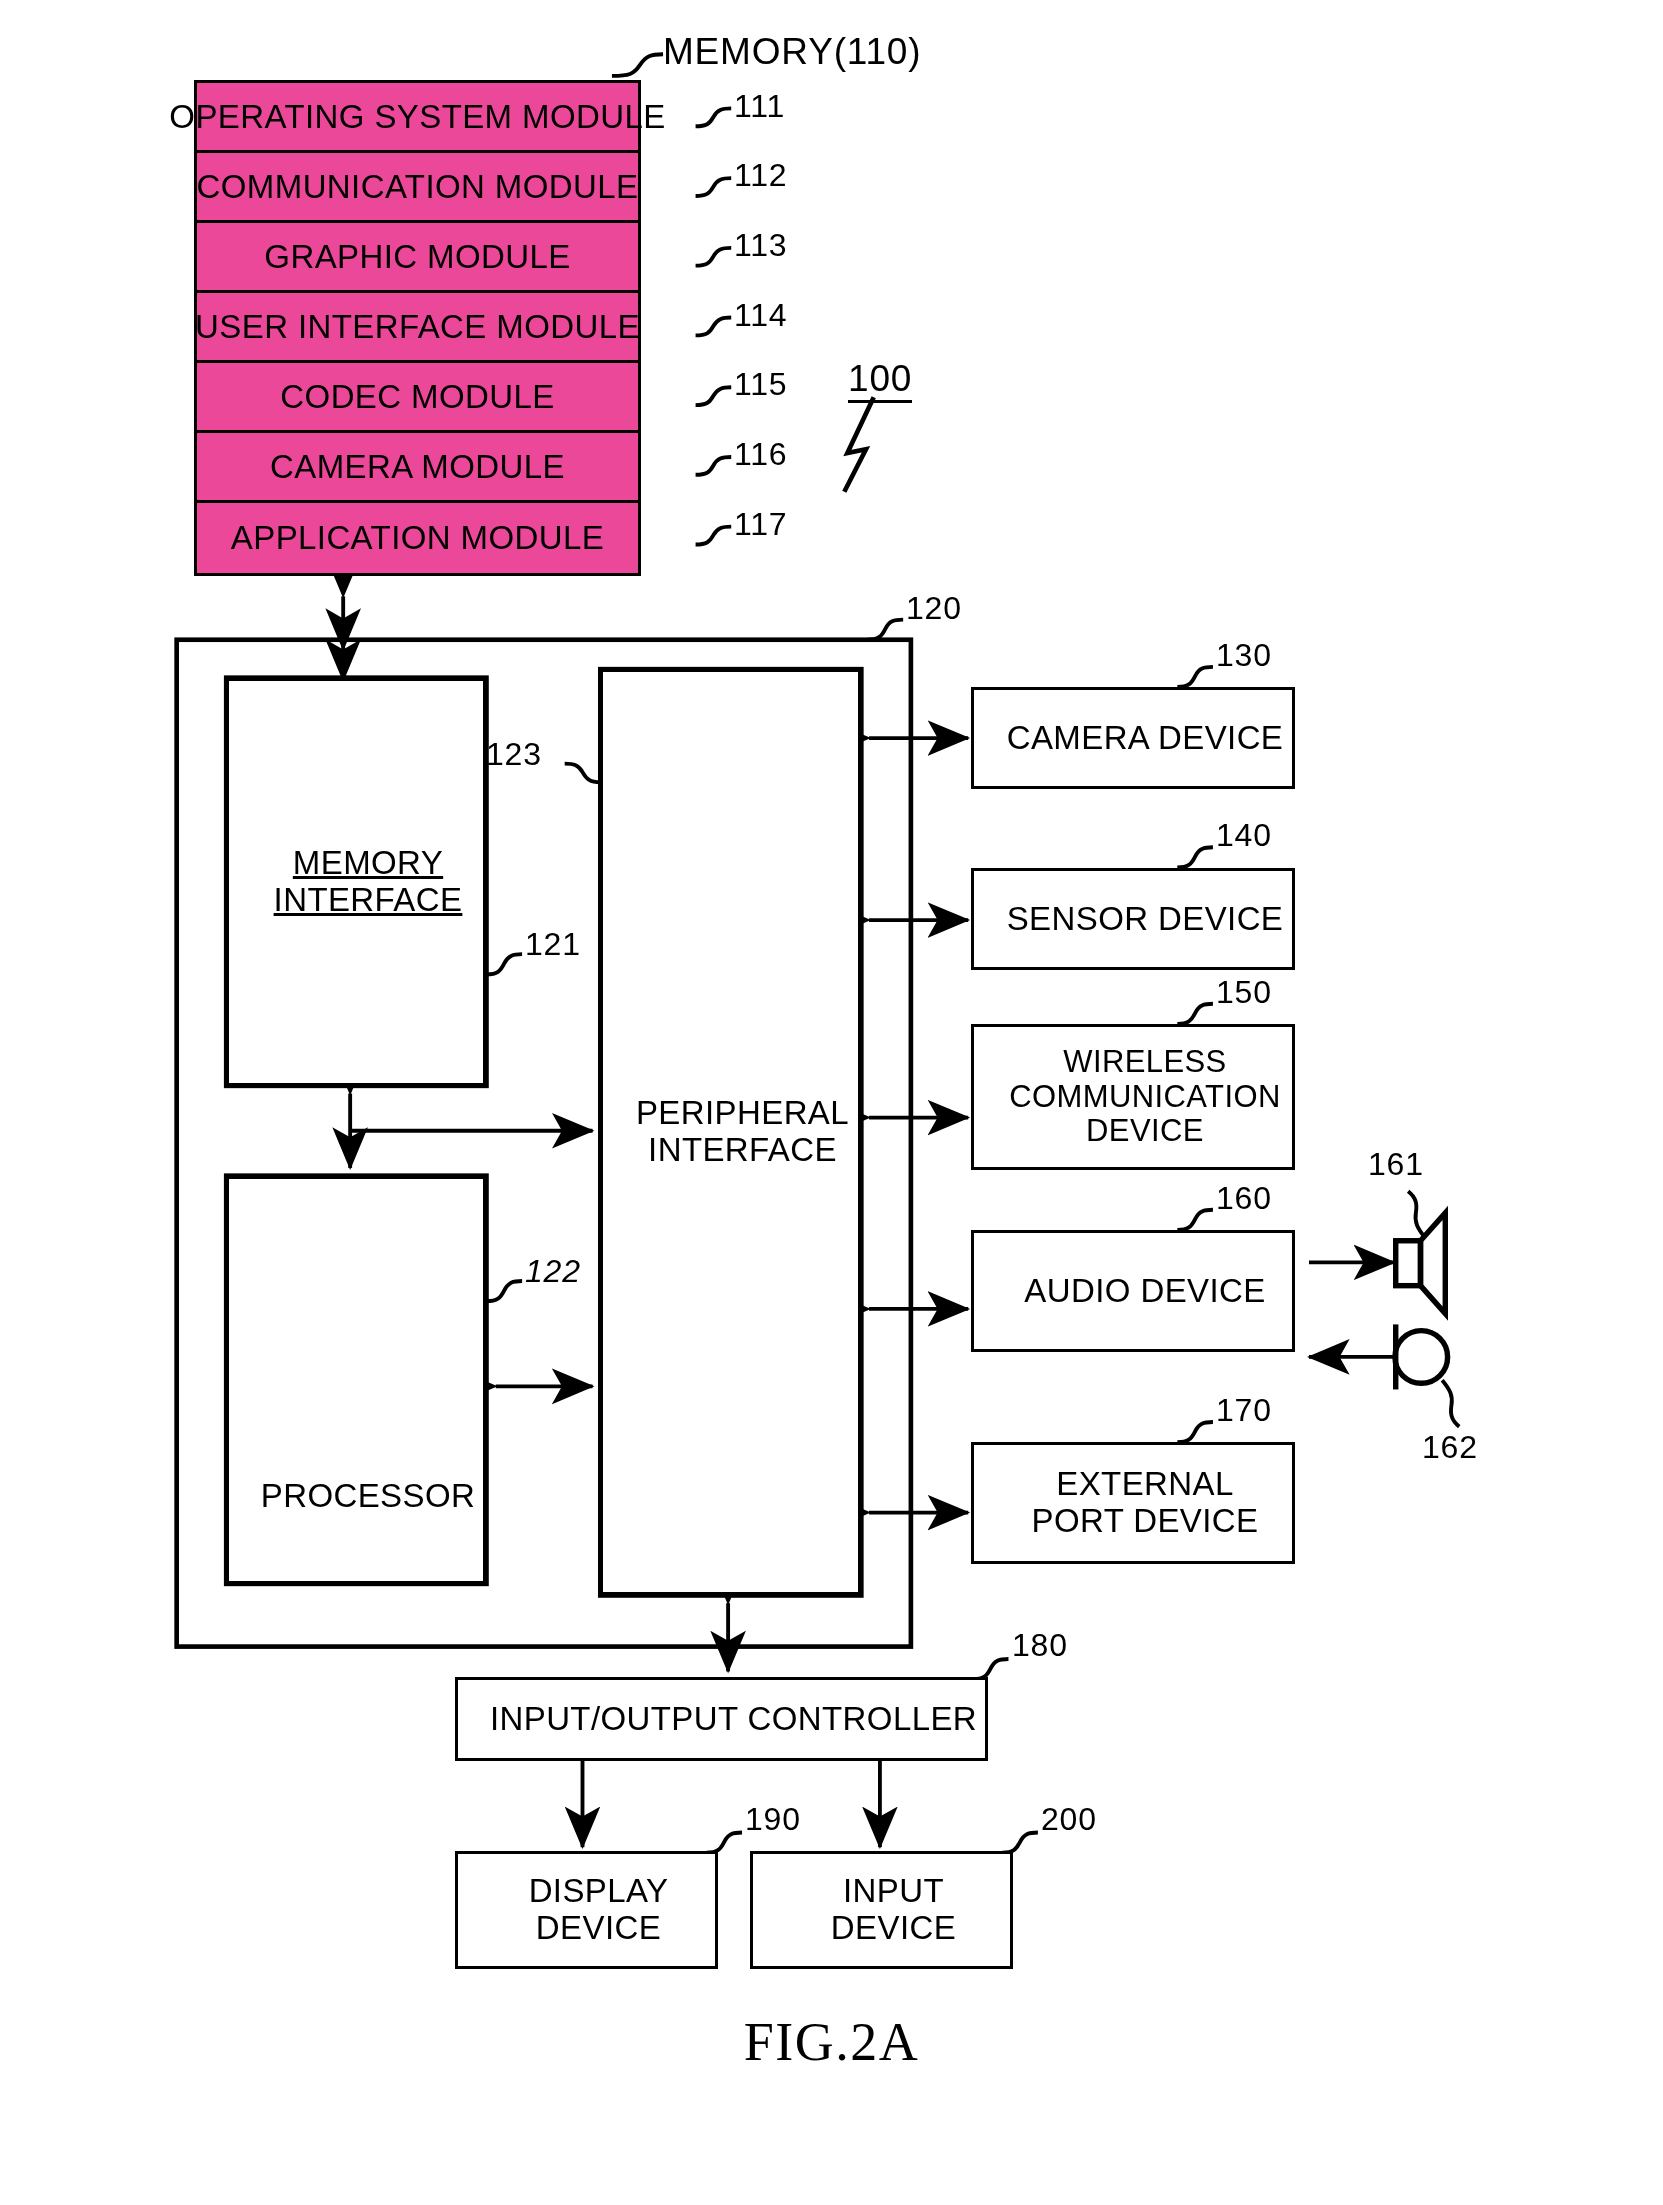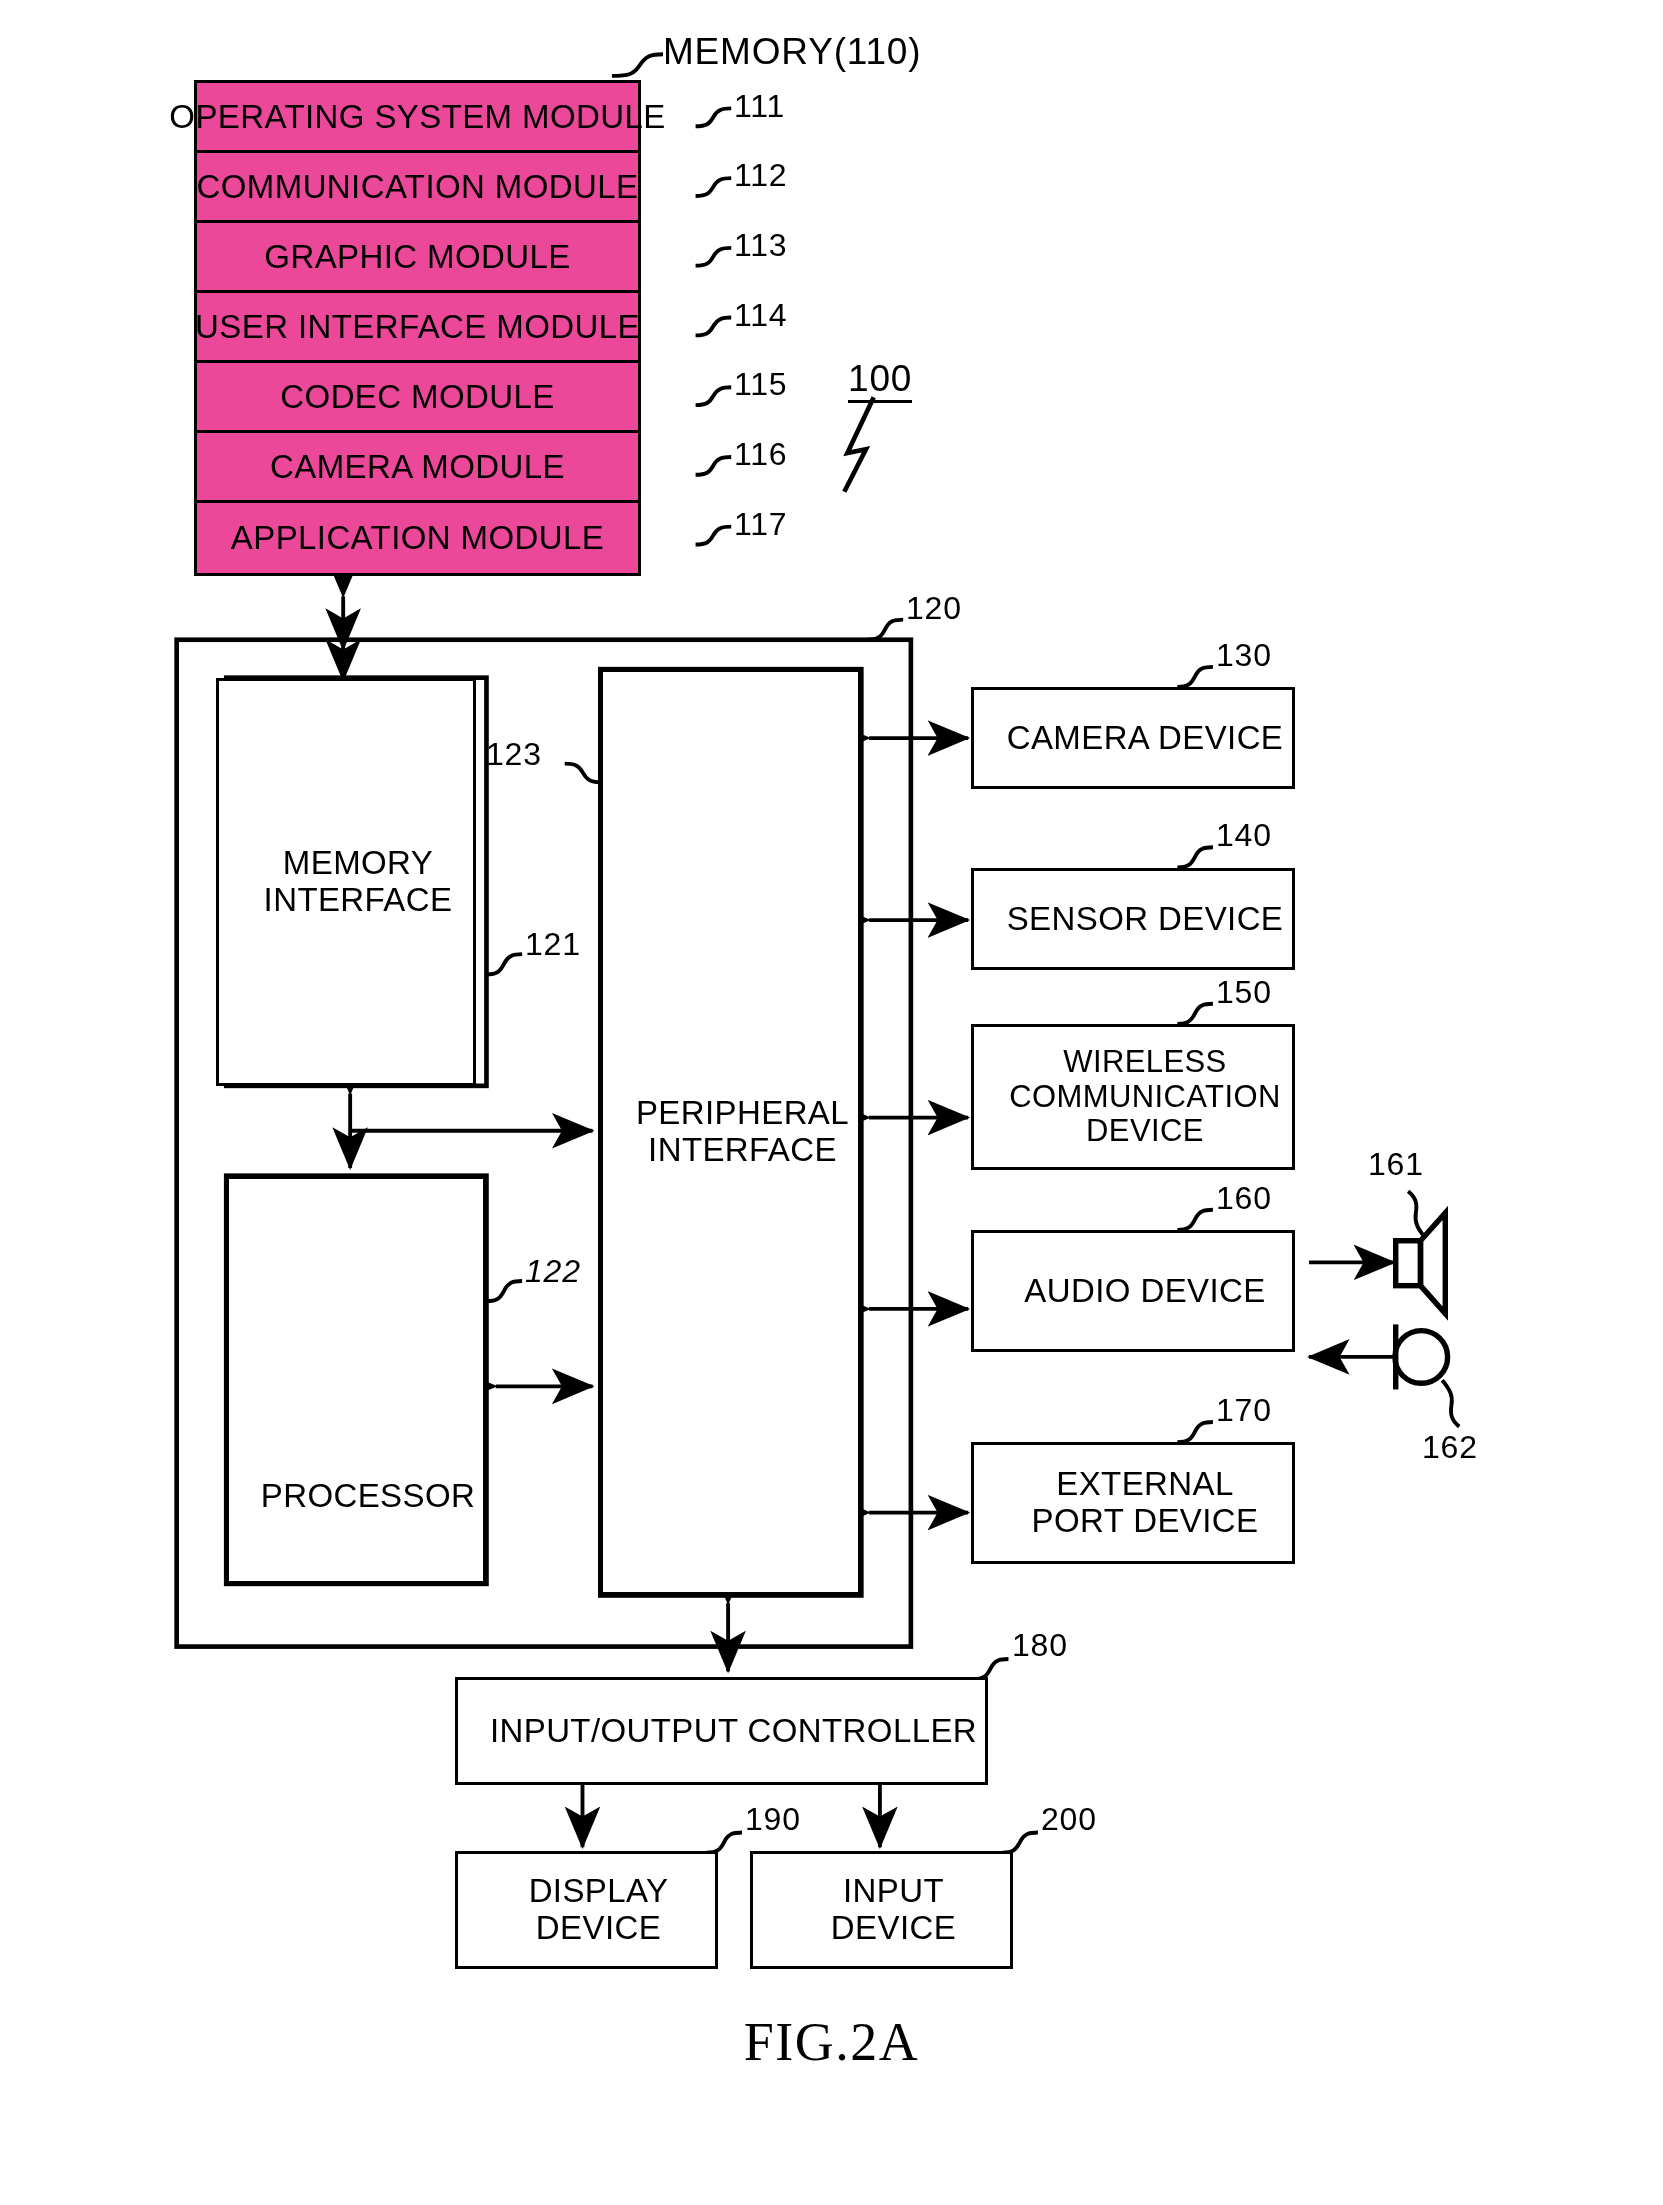--- a/index.html
+++ b/index.html
@@ -220,21 +220,21 @@
   <div class="ref" style="left:734px; top:366px;">115</div>
   <div class="ref" style="left:734px; top:436px;">116</div>
   <div class="ref" style="left:734px; top:506px;">117</div>
 
   <div class="ref-big" style="left:848px; top:358px;">
     <span class="ref-underline">100</span>
   </div>
 
   <div class="ref" style="left:906px; top:590px;">120</div>
 
-  <div class="box" style="left:216px; top:678px; width:260px; height:408px;">
+  <div class="box" style="left:226px; top:678px; width:260px; height:408px;text-decoration:underline;">
     <div class="b-text">
       <span>MEMORY</span>
       <span>INTERFACE</span>
     </div>
   </div>
   <div class="ref" style="left:525px; top:926px;">121</div>
 
   <div class="box" style="left:226px; top:1176px; width:260px; height:408px;">
     <div class="b-text" style="margin-top:232px;">
       <span>PROCESSOR</span>
@@ -284,21 +284,21 @@
     <div class="b-text">
       <span>EXTERNAL</span>
       <span>PORT DEVICE</span>
     </div>
   </div>
   <div class="ref" style="left:1216px; top:1392px;">170</div>
 
   <div class="ref" style="left:1368px; top:1146px;">161</div>
   <div class="ref" style="left:1422px; top:1429px;">162</div>
 
-  <div class="box" style="left:455px; top:1677px; width:533px; height:108px;">
+  <div class="box" style="left:455px; top:1677px; width:533px; height:84px;">
     <div class="b-text">
       <span>INPUT/OUTPUT CONTROLLER</span>
     </div>
   </div>
   <div class="ref" style="left:1012px; top:1627px;">180</div>
 
   <div class="box" style="left:455px; top:1851px; width:263px; height:118px;">
     <div class="b-text">
       <span>DISPLAY</span>
       <span>DEVICE</span>

